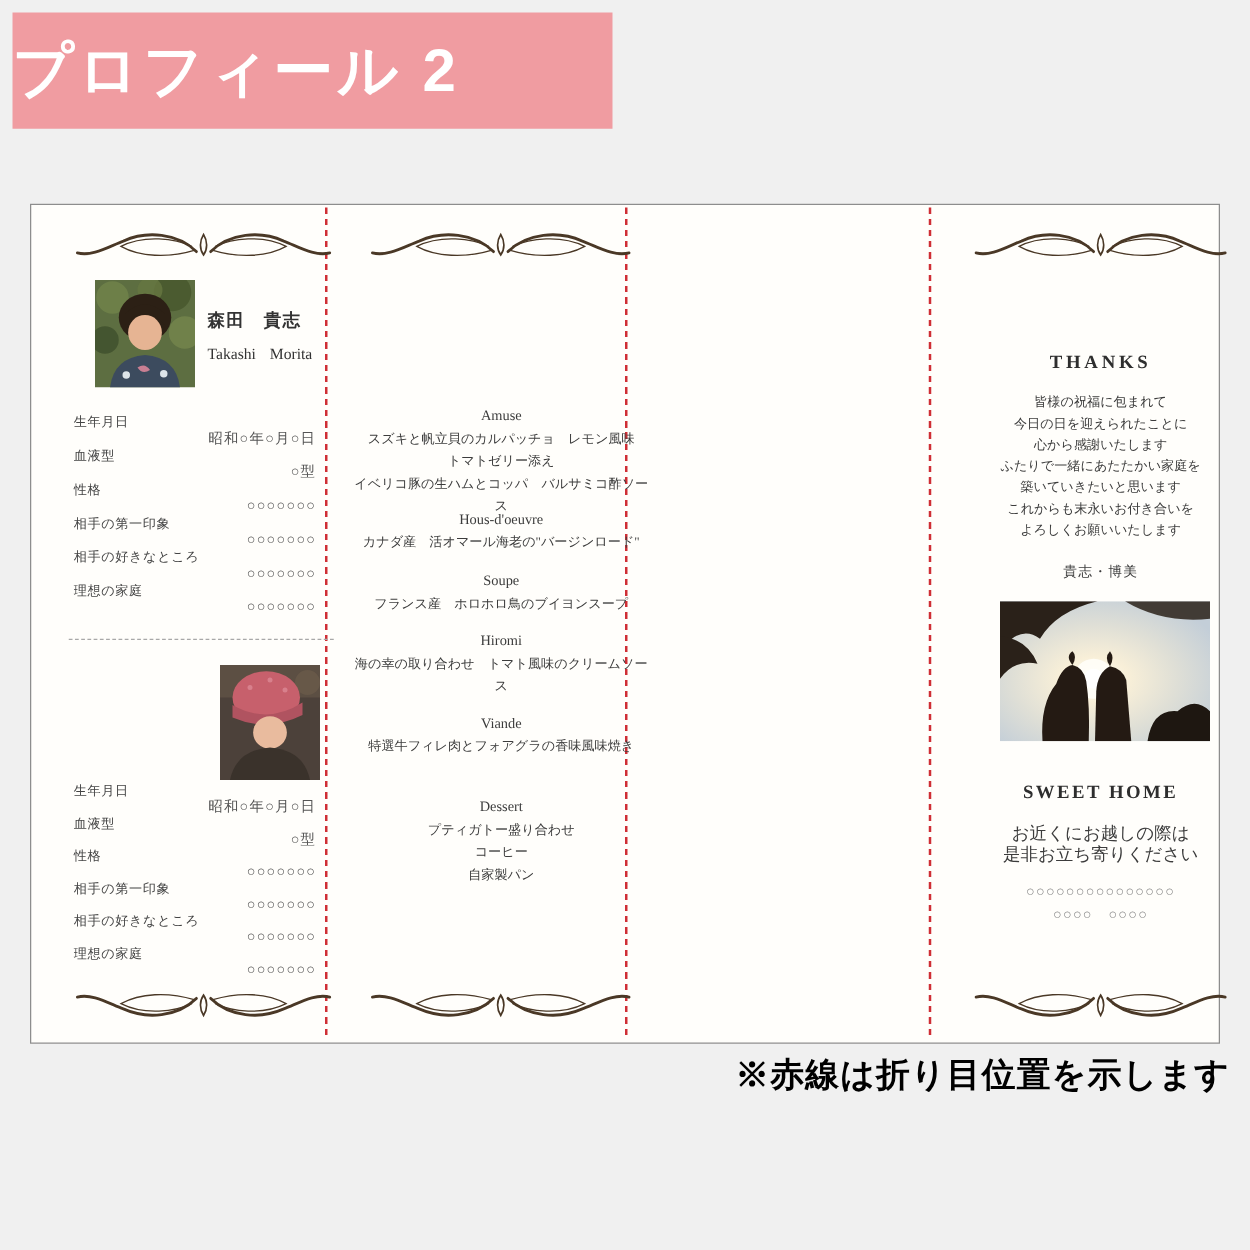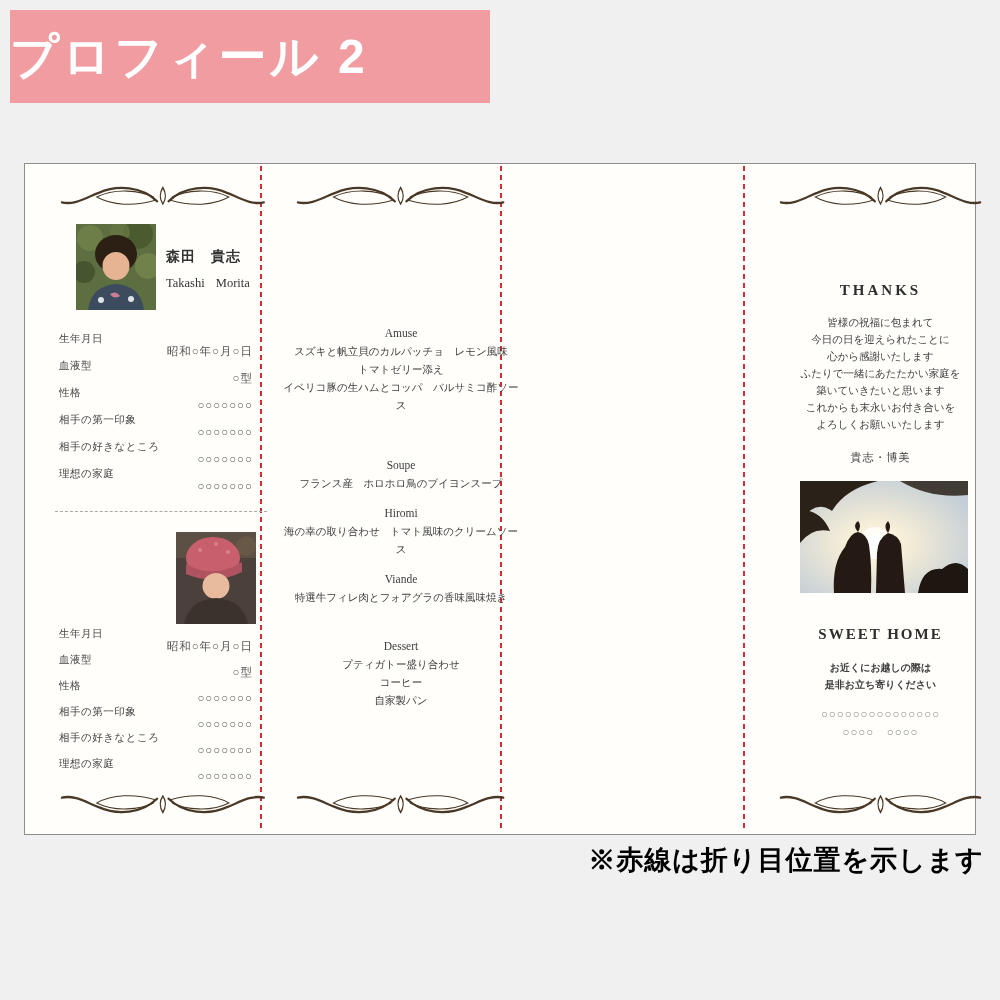--- a/index.html
+++ b/index.html
@@ -46,21 +46,21 @@
     position:absolute; width:100%; text-align:center;
     font-weight:bold; color:#2e2e2e; letter-spacing:3px; font-size:16px;
   }
   .course { position:absolute; left:0; width:100%; text-align:center; }
   .c-name { font-size:11.5px; color:#3c3c3c; line-height:19px; }
   .c-item { font-size:10.5px; color:#3c3c3c; line-height:18px; }
   .message { position:absolute; top:150px; width:100%; text-align:center; }
   .message .m-line { font-size:10.5px; line-height:17px; color:#3c3c3c; }
   .signature { position:absolute; top:286px; width:100%; text-align:center; font-size:11px; color:#3c3c3c; letter-spacing:1px; }
   .sh-lines { position:absolute; top:495px; width:100%; text-align:center; }
-  .sh-lines .m-line { font-size:10px; line-height:17px; color:#3c3c3c;font-weight:bold; }
+  .sh-lines .m-line { font-size:14px; line-height:17px; color:#3c3c3c; }
   .sh-ph { position:absolute; top:541px; width:100%; text-align:center; }
   .sh-ph .ph-line { font-size:11.5px; line-height:18px; color:#8a8a8a; letter-spacing:1px; }
   .footer-note {
     position:absolute; top:842px; right:16px;
     font-family:"Liberation Sans", sans-serif; font-weight:bold;
     font-size:27px; color:#000; letter-spacing:1px;
   }
   .defs-holder { position:absolute; width:0; height:0; overflow:hidden; }
 </style>
 </head>
@@ -194,20 +194,24 @@
         <use href="#flourish-sym"></use>
       </svg>
 
     <div class="course" style="top:160px">
       <div class="c-name">Amuse</div>
       <div class="c-item">スズキと帆立貝のカルパッチョ　レモン風味</div>
       <div class="c-item">トマトゼリー添え</div>
       <div class="c-item">イベリコ豚の生ハムとコッパ　バルサミコ酢ソース</div>
     </div>
 
+    <div class="course" style="top:243px">
+      <div class="c-name">Hous-d'oeuvre</div>
+      <div class="c-item">カナダ産　活オマール海老の"バージンロード"</div>
+    </div>
 
     <div class="course" style="top:292px">
       <div class="c-name">Soupe</div>
       <div class="c-item">フランス産　ホロホロ鳥のブイヨンスープ</div>
     </div>
 
     <div class="course" style="top:340px">
       <div class="c-name">Hiromi</div>
       <div class="c-item">海の幸の取り合わせ　トマト風味のクリームソース</div>
     </div>

